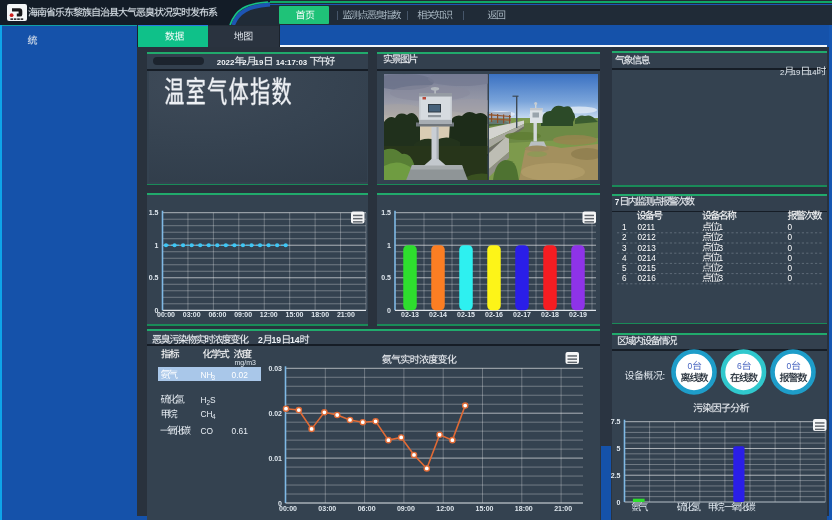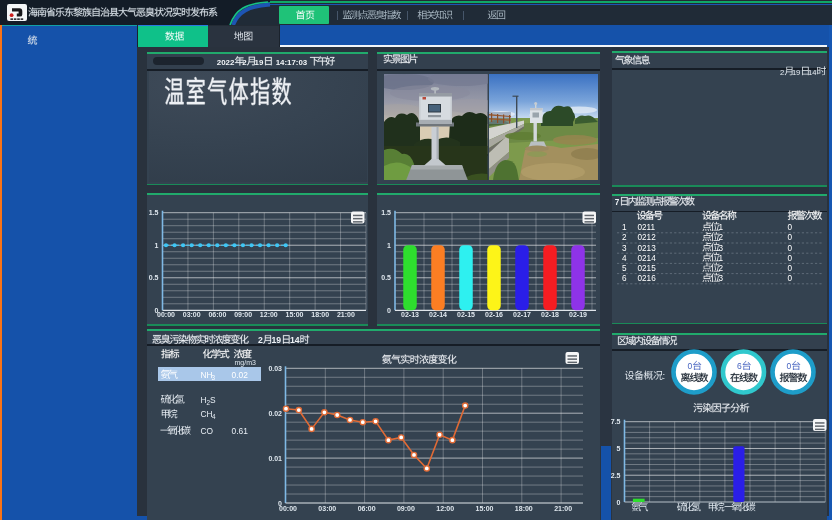--- a/index.html
+++ b/index.html
@@ -1,13 +1,13 @@
 <!DOCTYPE html>
 <html><head><meta charset="utf-8"><style>html,body{margin:0;padding:0;width:832px;height:520px;overflow:hidden;background:#0d1118;font-family:"Liberation Sans",sans-serif;}.a{position:absolute;}</style></head><body>
-<div class="a" style="left:0;top:0;width:832px;height:520px;background:#f97316">
+<div class="a" style="left:0;top:0;width:832px;height:520px;background:#0ea5e9">
     <div class="a" style="left:2px;top:0px;width:830px;height:25px;background:#202b37"></div>
     <div class="a" style="left:1.5px;top:25px;width:830.5px;height:495px;background:#1552aa"></div>
     <div class="a" style="left:136.5px;top:46.5px;width:692.5px;height:469.5px;background:#29323d"></div>
     <div class="a" style="left:136.5px;top:25px;width:141.5px;height:21.5px;background:#29323d"></div>
     <div class="a" style="left:136.5px;top:25px;width:143px;height:21.5px;background:#1a222c"></div>
     <div class="a" style="left:266px;top:1.2px;width:566px;height:1.5px;background:#10a867"></div>
     <div class="a" style="left:268px;top:3.6px;width:564px;height:1.8px;background:#1d55b4"></div>
     <svg class="a" style="left:0;top:0" width="300" height="25" viewBox="0 0 300 25">
       <path d="M0 0 L270 0 L270 2 C 246 4 236 10 231 25 L0 25 Z" fill="#131c27"></path>
       <path d="M270 4.5 C 248 6 238 12 233 25" stroke="#1d55b4" stroke-width="4" fill="none"></path>

